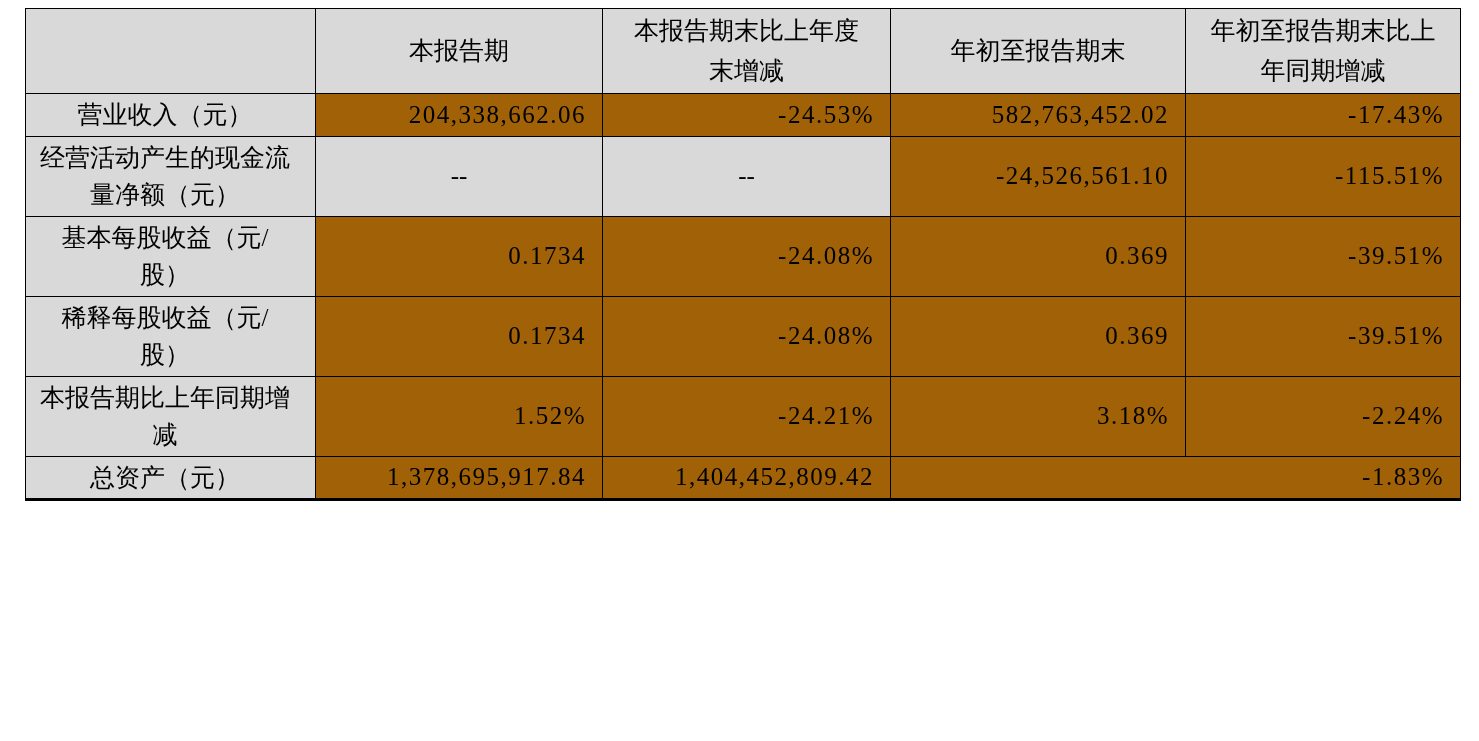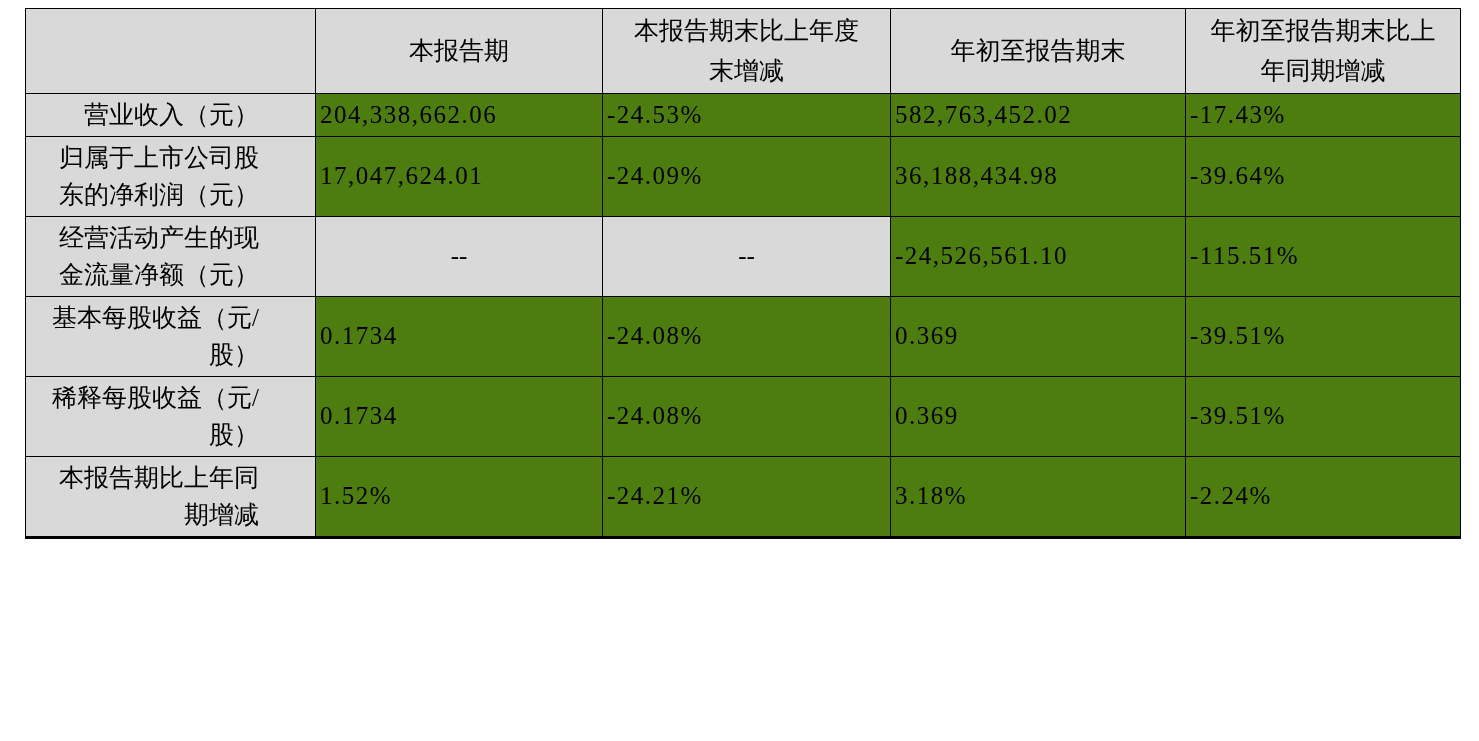--- a/index.html
+++ b/index.html
@@ -20,36 +20,36 @@
   }
   table.fin td {
     border: 1px solid #000;
     font-size: 25px;
     color: #000;
     vertical-align: middle;
     overflow: hidden;
   }
   td.lbl {
     background: #d9d9d9;
-    text-align: right;
-    padding: 2px 56px 2px 13px;
+    text-align: center;
+    padding: 2px 24px 2px 13px;
     line-height: 1.5;
     word-break: break-all;
   }
   td.hdr {
     background: #d9d9d9;
     text-align: center;
     padding: 2px 22px;
     line-height: 1.6;
   }
   td.val {
-    background: #4d7c0f;
-    text-align: left;
+    background: #a16207;
+    text-align: right;
     letter-spacing: 1.5px;
-    padding: 2px 4px;
+    padding: 2px 16px;
   }
   td.dash {
     background: #d9d9d9;
     text-align: center;
     letter-spacing: 0;
   }
   .pad-lg { padding-right: 30px; }
   .pad-md { padding-right: 15px; }
   .pad-sm { padding-right: 8px; }
 </style>
@@ -75,27 +75,20 @@
     </tr>
 
     <tr style="height:40px">
       <td class="lbl">营业收入（元）</td>
       <td class="val pad-lg">204,338,662.06</td>
       <td class="val pad-sm">-24.53%</td>
       <td class="val pad-lg">582,763,452.02</td>
       <td class="val pad-sm">-17.43%</td>
     </tr>
 
-    <tr style="height:68px">
-      <td class="lbl">归属于上市公司股东的净利润（元）</td>
-      <td class="val pad-lg">17,047,624.01</td>
-      <td class="val pad-sm">-24.09%</td>
-      <td class="val pad-lg">36,188,434.98</td>
-      <td class="val pad-sm">-39.64%</td>
-    </tr>
 
 
     <tr style="height:72px">
       <td class="lbl">经营活动产生的现金流量净额（元）</td>
       <td class="dash">--</td>
       <td class="dash">--</td>
       <td class="val pad-lg">-24,526,561.10</td>
       <td class="val pad-sm">-115.51%</td>
     </tr>
 
@@ -117,15 +110,21 @@
 
     <tr style="height:71px">
       <td class="lbl">本报告期比上年同期增减</td>
       <td class="val pad-lg">1.52%</td>
       <td class="val pad-sm">-24.21%</td>
       <td class="val pad-lg">3.18%</td>
       <td class="val pad-sm">-2.24%</td>
     </tr>
 
 
+    <tr style="height:38px">
+      <td class="lbl">总资产（元）</td>
+      <td class="val pad-lg">1,378,695,917.84</td>
+      <td class="val pad-md">1,404,452,809.42</td>
+      <td class="val pad-sm" colspan="2">-1.83%</td>
+    </tr>
 
   </tbody>
 </table>
 
 </body></html>

